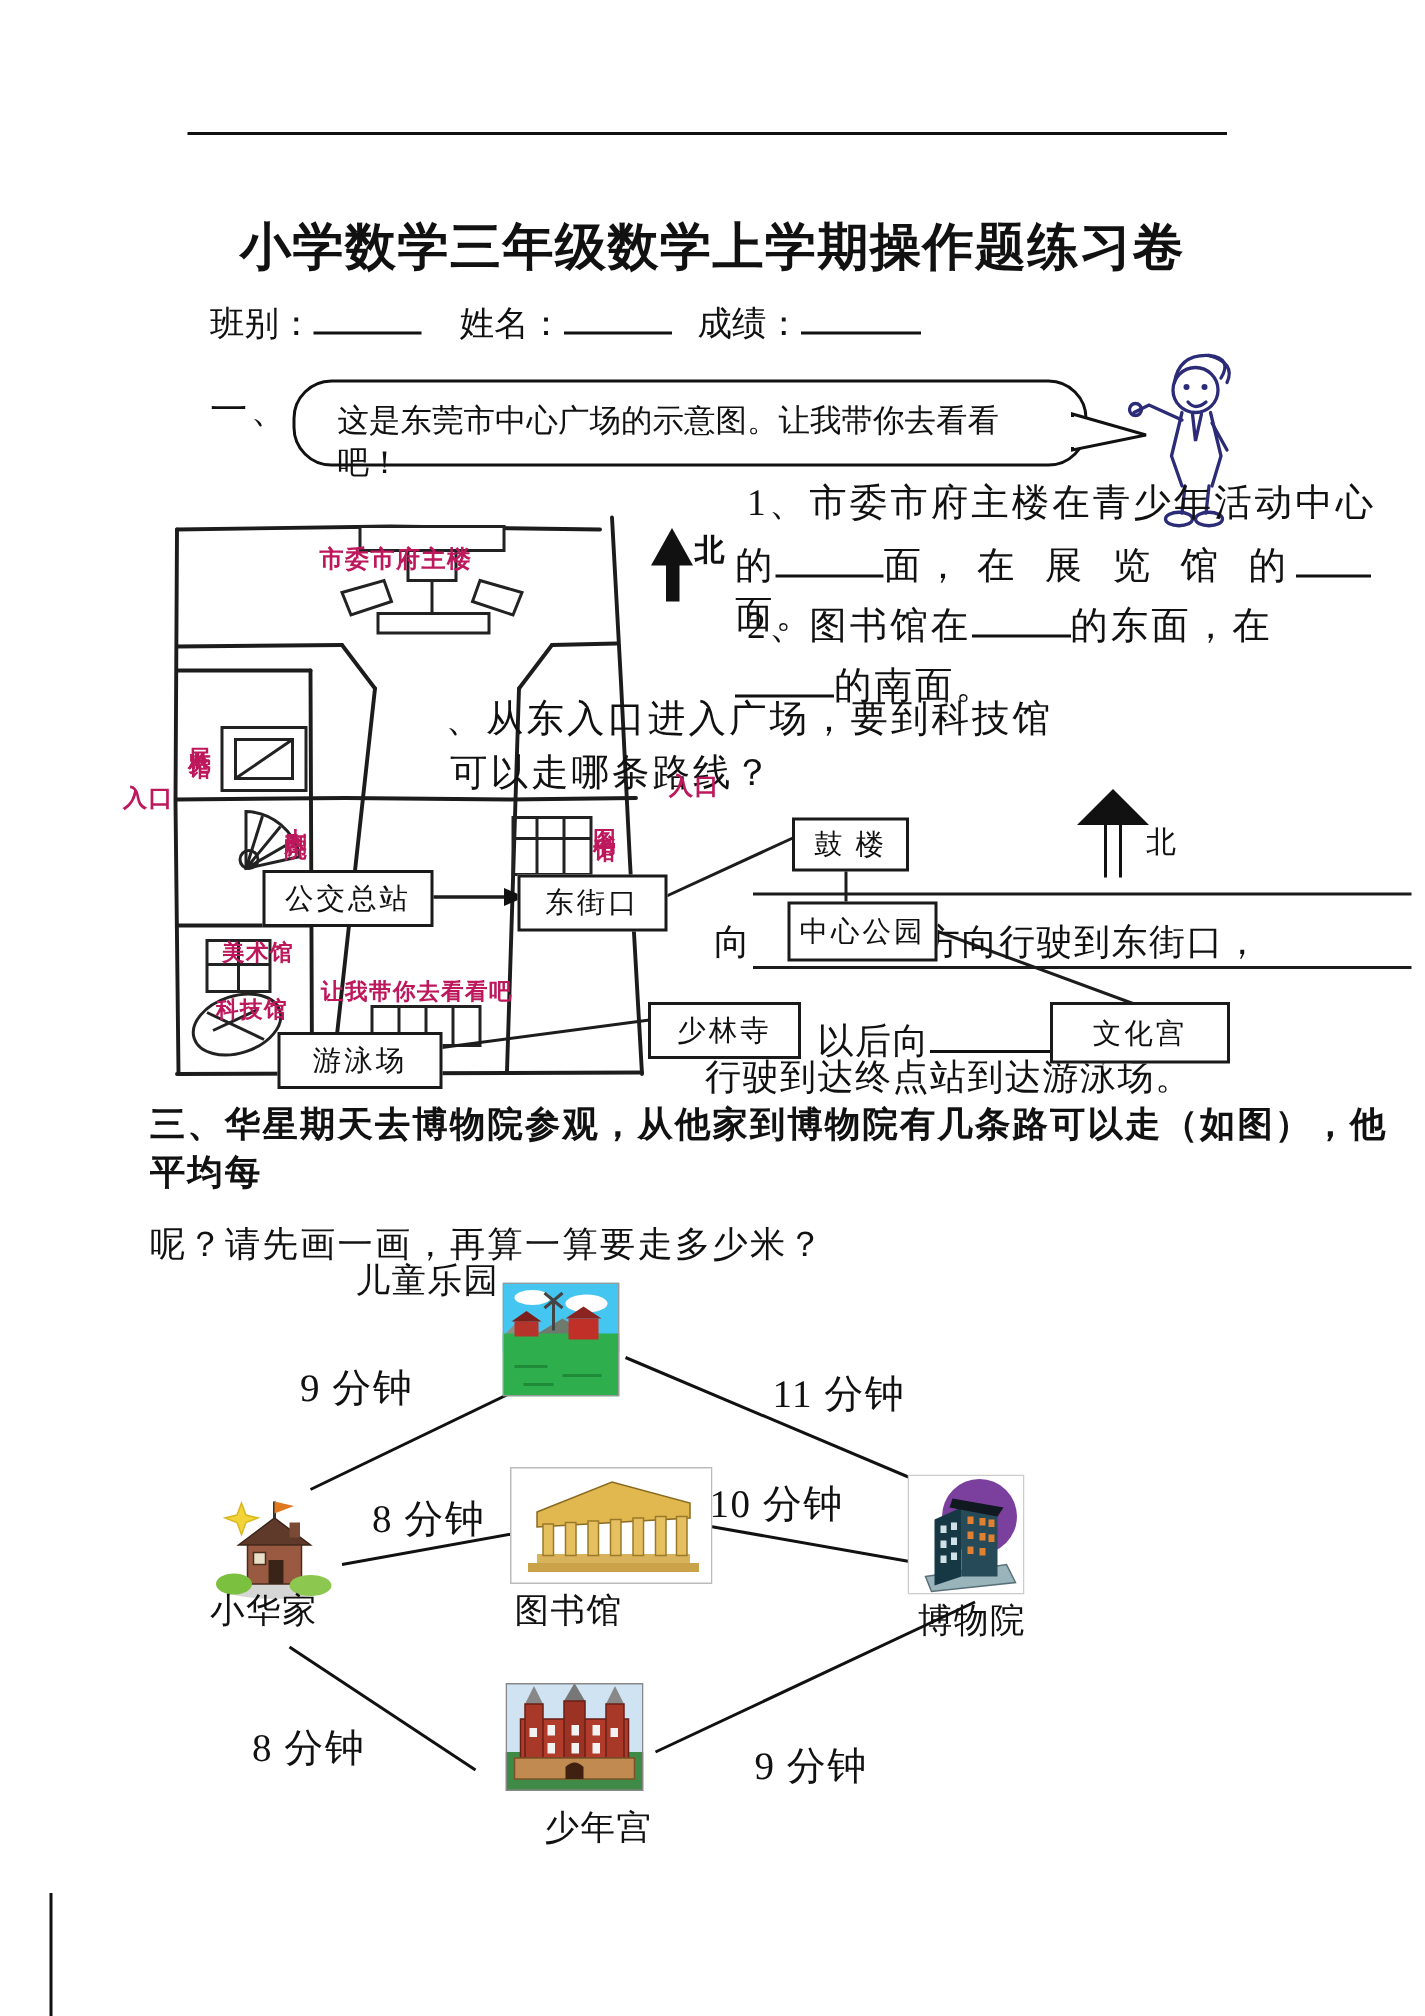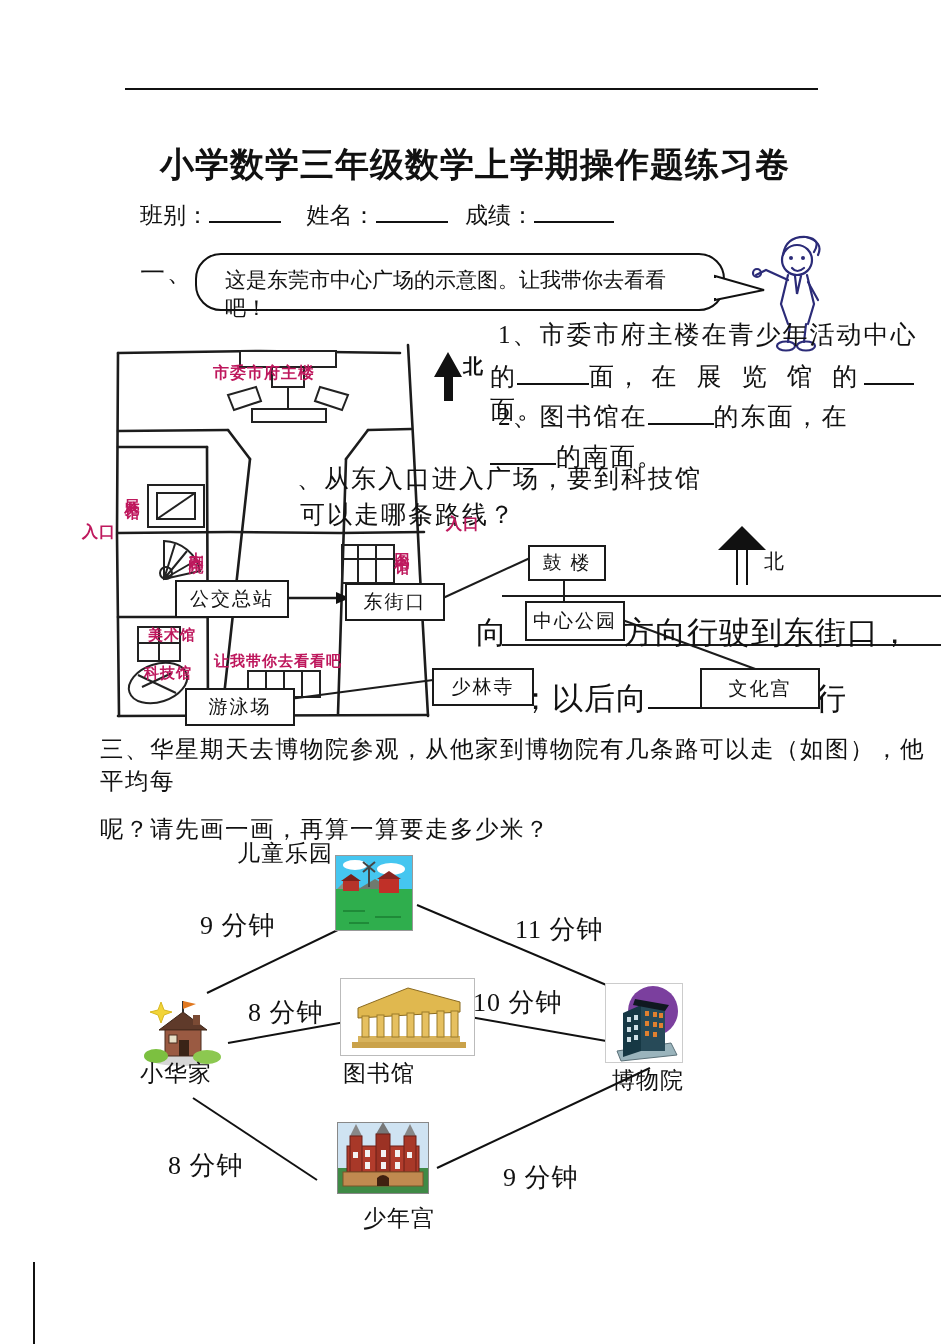--- a/index.html
+++ b/index.html
@@ -5,21 +5,21 @@
   html,body{margin:0;padding:0;background:#fff;}
   .page{position:relative;width:950px;height:1344px;background:#fff;overflow:hidden;
         font-family:"Liberation Serif","DejaVu Serif",serif;color:#111;}
   .abs{position:absolute;}
   .rule{background:#111;}
   .title{font-size:34px;font-weight:bold;letter-spacing:1px;text-align:center;}
   .info{font-size:23px;}
   .uline{display:inline-block;border-bottom:2px solid #111;vertical-align:baseline;height:1em;}
   .spacer{display:inline-block;height:1em;}
   .txt25{font-size:25px;letter-spacing:2px;}
-  .txt24{font-size:31px;letter-spacing:1px;text-align:right;}
+  .txt24{font-size:24px;letter-spacing:1px;text-align:right;}
   .txt23{font-size:23.5px;letter-spacing:1.5px;}
   .bubble{border:2px solid #111;border-radius:26px;font-size:21px;
           display:flex;align-items:flex-start;justify-content:center;
           padding:11px 28px 0 28px;box-sizing:border-box;background:#fff;}
   .mapbox{border:2px solid #1a1a1a;background:#fff;display:flex;align-items:center;
           justify-content:center;font-size:19px;letter-spacing:2px;z-index:6;}
   .maplabel{font-size:15px;font-weight:bold;letter-spacing:1px;z-index:5;color:#be185d;}
   .vert{writing-mode:vertical-rl;text-orientation:upright;letter-spacing:3px;}
   .north{font-size:20px;font-weight:bold;}
   .node-label{font-size:23px;letter-spacing:1px;}
@@ -205,22 +205,23 @@
   <div class="abs mapbox" style="left:525px;top:601px;width:96px;height:36px;">中心公园</div>
   <div class="abs mapbox" style="left:432px;top:668px;width:98px;height:34px;">少林寺</div>
   <div class="abs mapbox" style="left:700px;top:668px;width:116px;height:37px;">文化宫</div>
 
   <div class="abs txt24" style="left:476px;top:612px;z-index:2;">
     <span>向</span><span class="spacer" style="width:115px;"></span><span>方向行驶到东街口，</span>
   </div>
   <div class="abs txt24" style="left:476px;top:676px;z-index:2;">
     <span class="spacer" style="width:44px;"></span><span>；以后向</span><span class="uline" style="width:167px;"></span><span>行</span>
   </div>
-
-  <div class="abs txt23" style="left:100px;top:733px;width:848px;">三、华星期天去博物院参观，从他家到博物院有几条路可以走（如图），他平均每</div>
+  <div class="abs txt24" style="left:470px;top:702px;z-index:2;">行驶到达终点站到达游泳场。</div>
+
+  <div class="abs txt23" style="left:100px;top:733px;width:848px;font-weight:bold;">三、华星期天去博物院参观，从他家到博物院有几条路可以走（如图），他平均每</div>
   <div class="abs txt23" style="left:100px;top:813px;width:848px;">呢？请先画一画，再算一算要走多少米？</div>
 
   <svg class="abs" style="left:0;top:830px;" width="950" height="420" viewBox="0 0 950 420">
     <g stroke="#111" stroke-width="2" fill="none">
       <line x1="207" y1="163" x2="373" y2="83"></line>
       <line x1="417" y1="75" x2="630" y2="165"></line>
       <line x1="228" y1="213" x2="345" y2="192"></line>
       <line x1="470" y1="187" x2="612" y2="212"></line>
       <line x1="193" y1="268" x2="317" y2="350"></line>
       <line x1="437" y1="338" x2="650" y2="238"></line>

